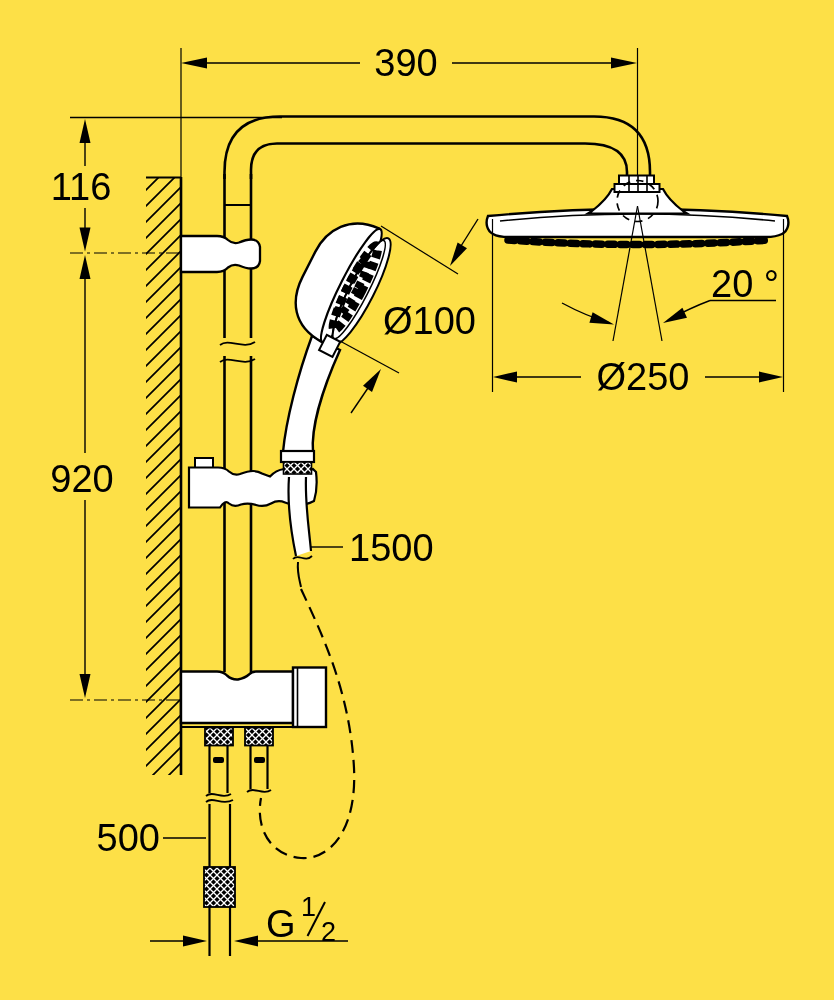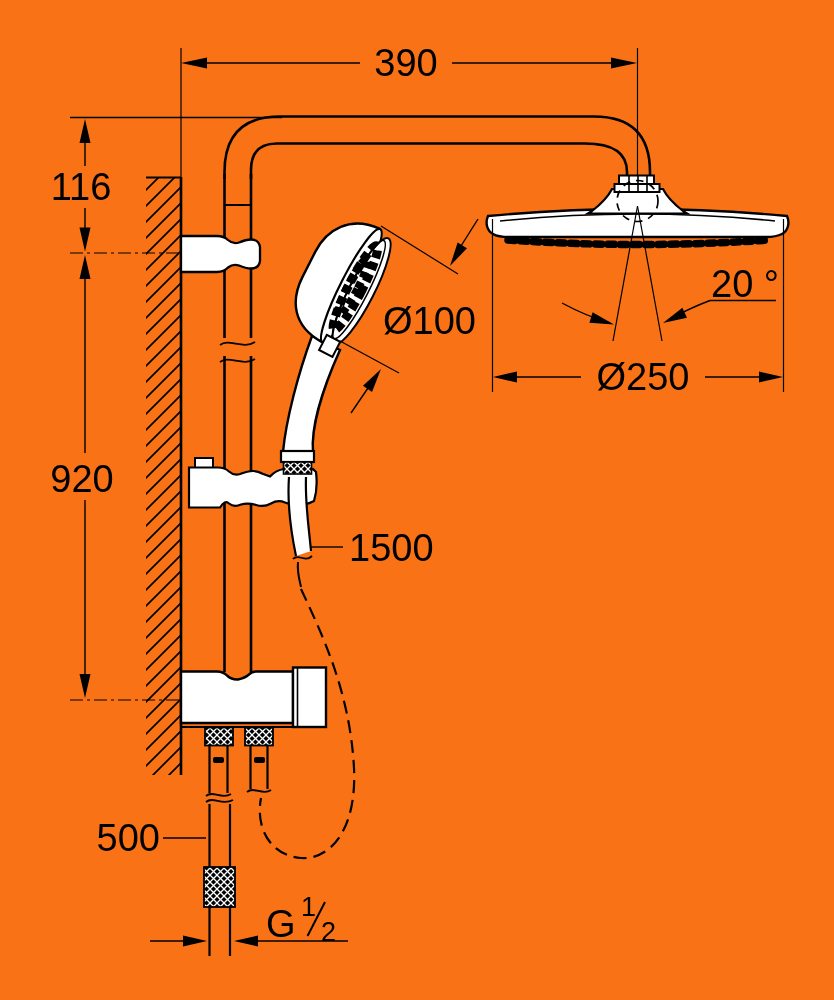--- a/index.html
+++ b/index.html
@@ -1,16 +1,16 @@
 <!DOCTYPE html>
 <html><head>
 <meta charset="utf-8">
 <style>
   html,body{margin:0;padding:0;background:#ffffff;}
-  .canvas{position:relative;width:834px;height:1000px;background:#f97316;overflow:hidden;}
+  .canvas{position:relative;width:834px;height:1000px;background:#fde047;overflow:hidden;}
   svg{display:block;}
   text{font-family:"Liberation Sans","DejaVu Sans",sans-serif;fill:#000;}
   .dim{font-size:38px;}
   .frac{font-size:27px;}
 </style>
 </head>
 <body>
 
 <div class="canvas">
 <svg width="834" height="1000" viewBox="0 0 834 1000">

